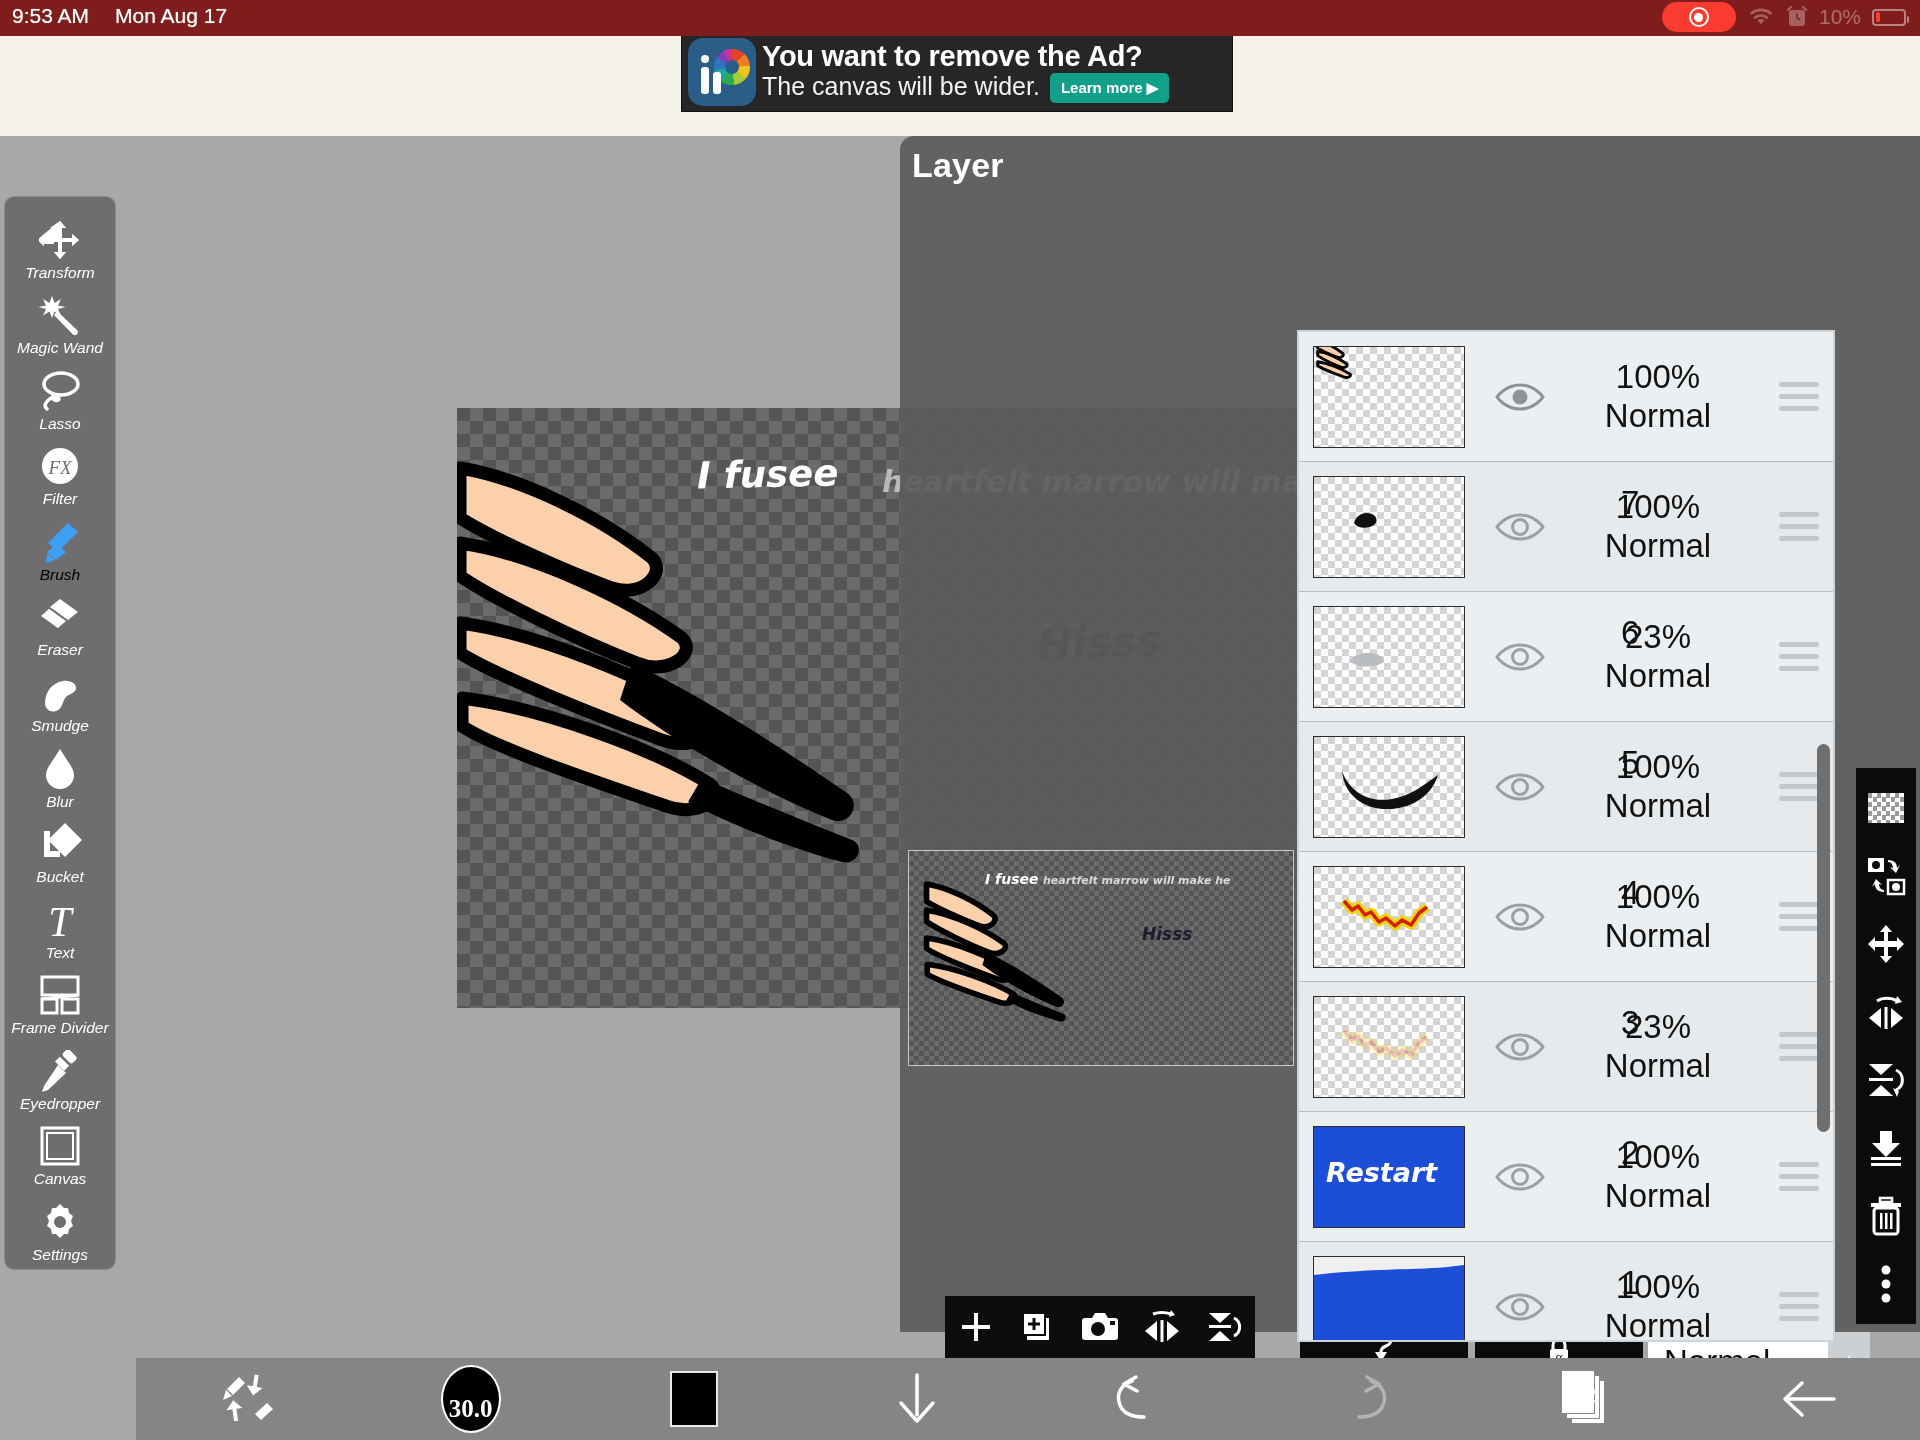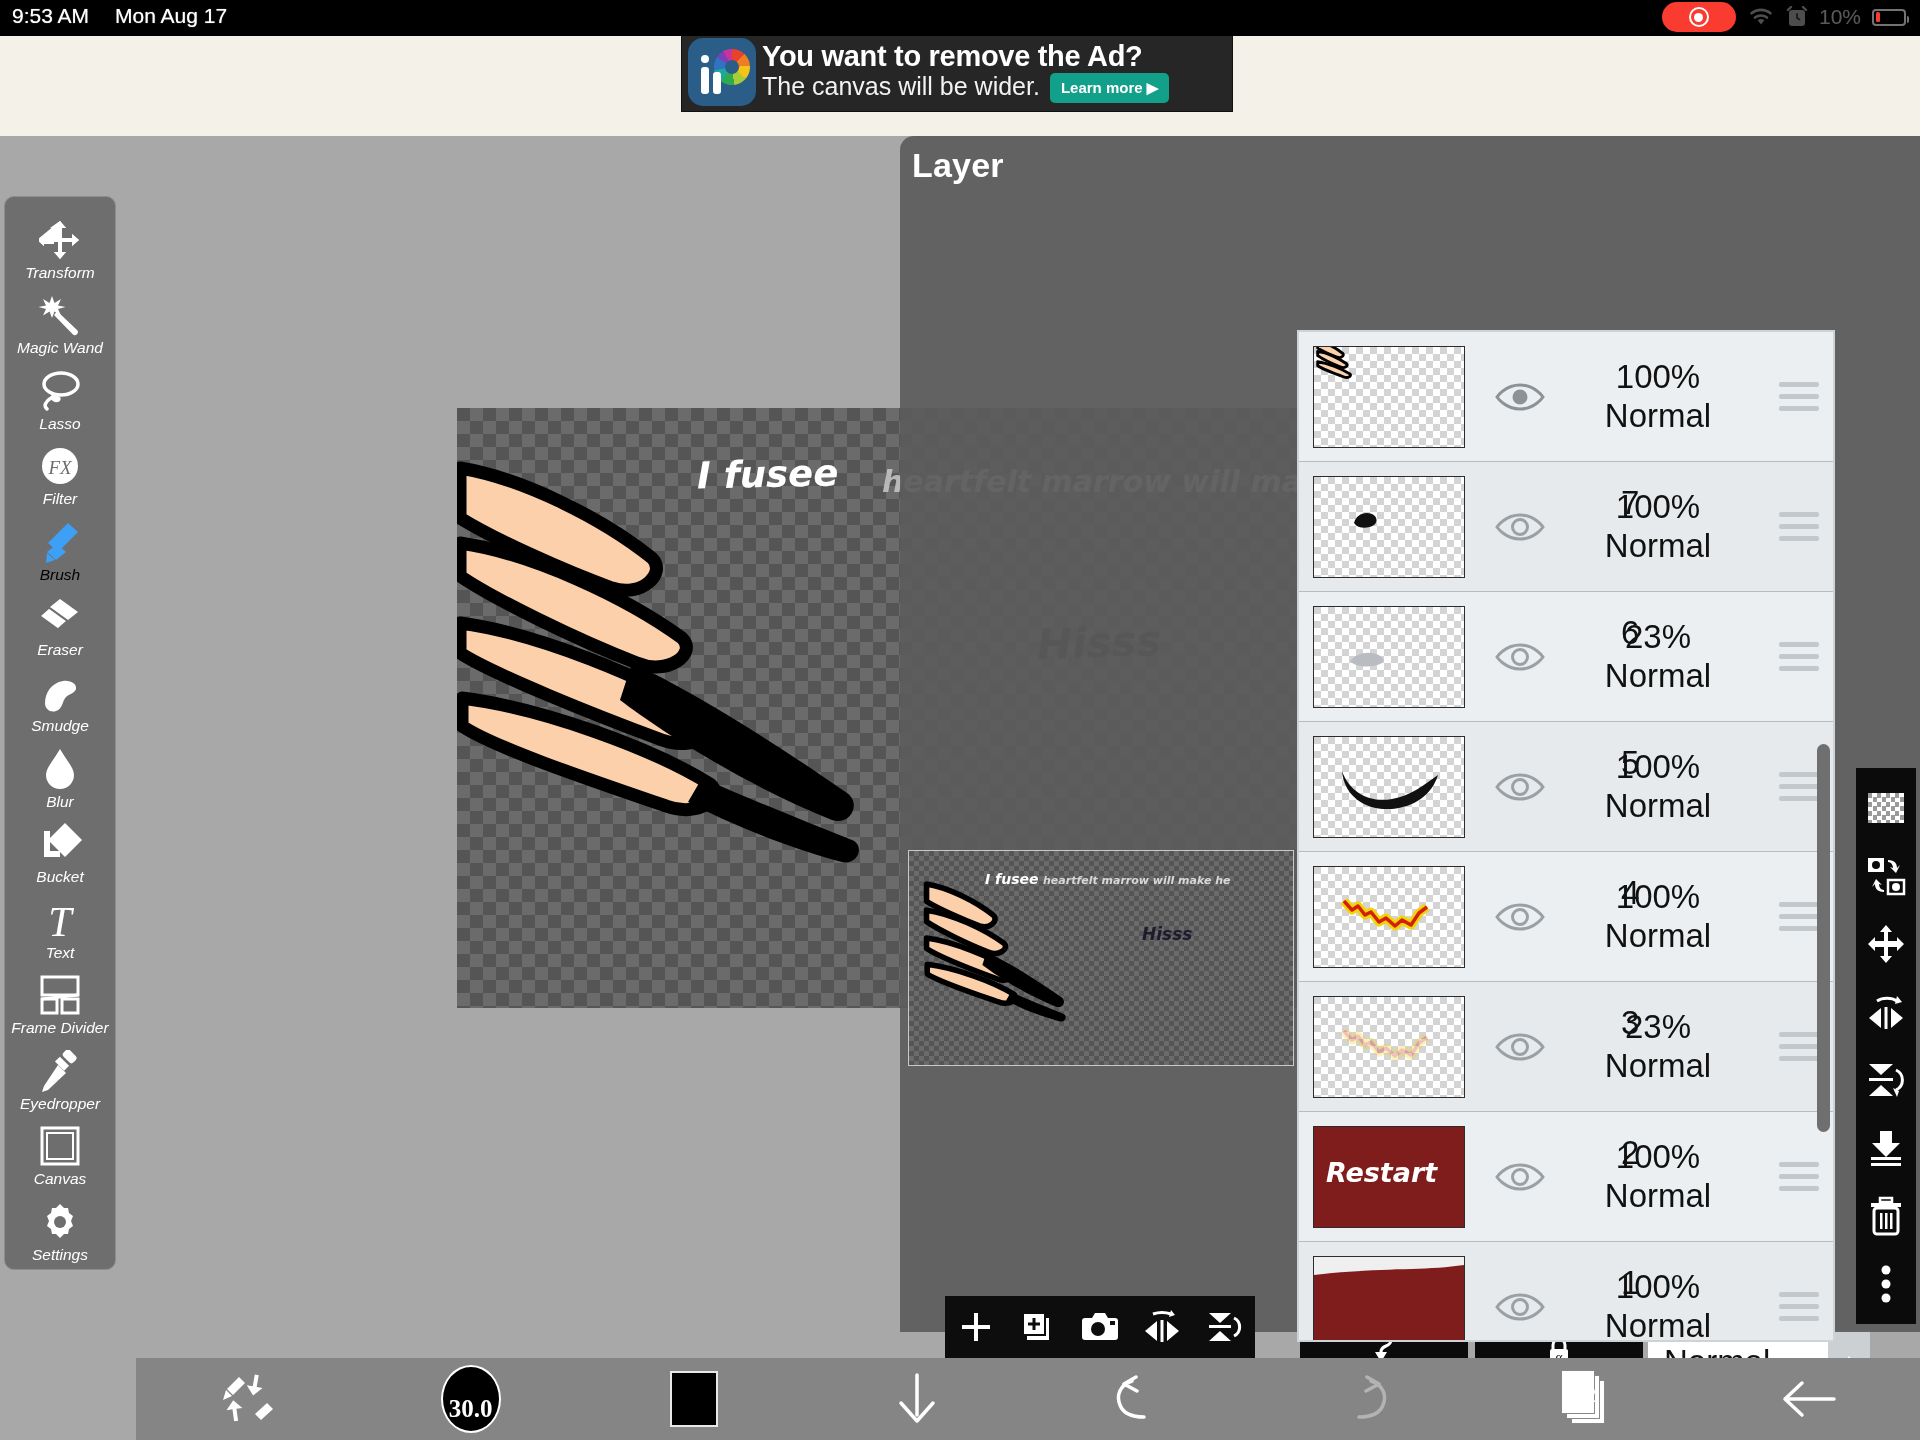--- a/index.html
+++ b/index.html
@@ -6,21 +6,21 @@
   html,body { width:1920px; height:1440px; overflow:hidden; }
   body {
     font-family:"Liberation Sans", sans-serif;
     background:#f4f2e8;
     position:relative;
   }
 
   
   #status-bar{
     position:absolute; left:0; top:0; width:1920px; height:36px;
-    background:#000000; z-index:60;
+    background:#7f1d1d; z-index:60;
   }
   #status-left{
     position:absolute; left:12px; top:4px;
     display:flex; align-items:center; gap:26px;
     color:#ffffff; font-size:21px; font-weight:500;
     text-shadow:0 0 1px rgba(200,200,190,.9);
   }
   #status-right{
     position:absolute; right:14px; top:2px;
     display:flex; align-items:center; gap:11px;
@@ -157,21 +157,21 @@
     position:relative; height:130px; display:flex; align-items:center;
     border-bottom:1px solid #b6bbbf; background:#eceff1;
   }
   .layer-row:nth-child(even){ background:#e7eaec; }
   .lr-thumb{
     width:152px;height:102px;margin-left:14px;flex:none;
     border:1.5px solid #2c2c2c; background:
       repeating-conic-gradient(#ffffff 0% 25%, #d4d4d4 0% 50%) 0 0 / 14px 14px;
     position:relative; overflow:hidden;
   }
-  .lr-thumb.black{ background:#7f1d1d; }
+  .lr-thumb.black{ background:#1d4ed8; }
   .lr-eye{ width:62px; margin-left:24px; flex:none; display:flex; justify-content:center; cursor:pointer;}
   .lr-info{ flex:1; display:flex; flex-direction:column; align-items:center;
     font-size:33px; color:#111; line-height:1.16; font-weight:400; position:relative;}
   .lr-num{
     position:absolute; left:70px; top:-4px; font-size:33px; color:#111;
   }
   .lr-handle{ width:68px; flex:none; display:flex; flex-direction:column; gap:7px; align-items:center; cursor:pointer;}
   .lr-handle span{ width:40px;height:5px;background:#c3c8cc;border-radius:2px; display:block;}
   #layer-scroll{
     position:absolute; right:3px; top:412px; width:13px; height:388px;

